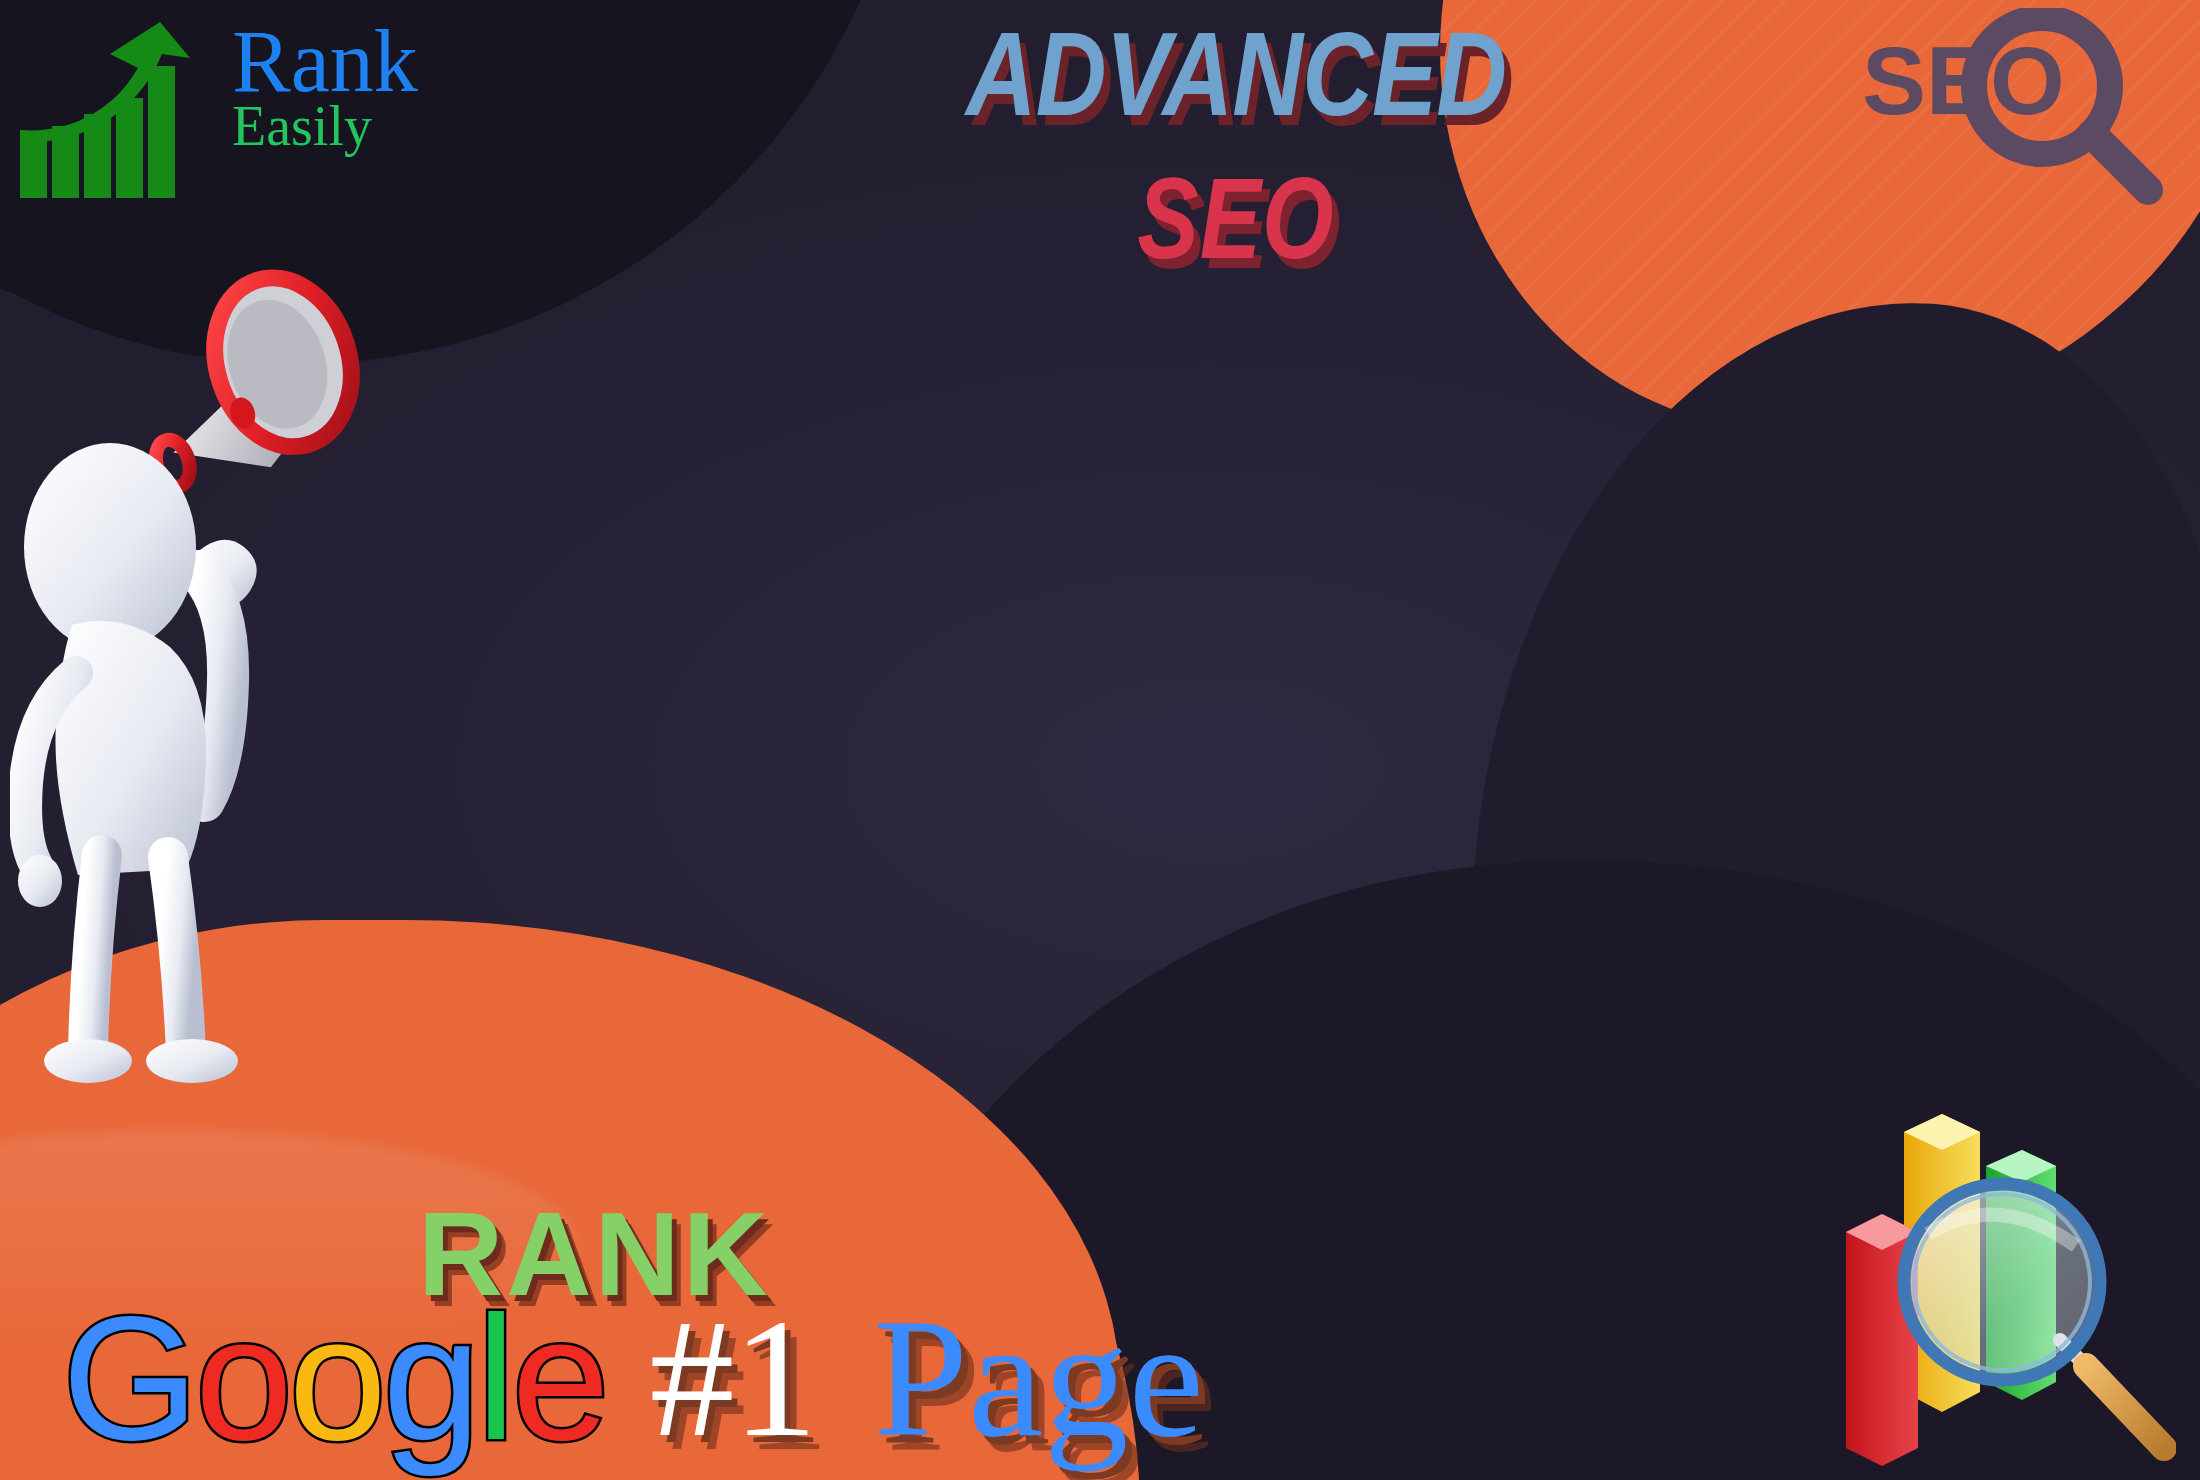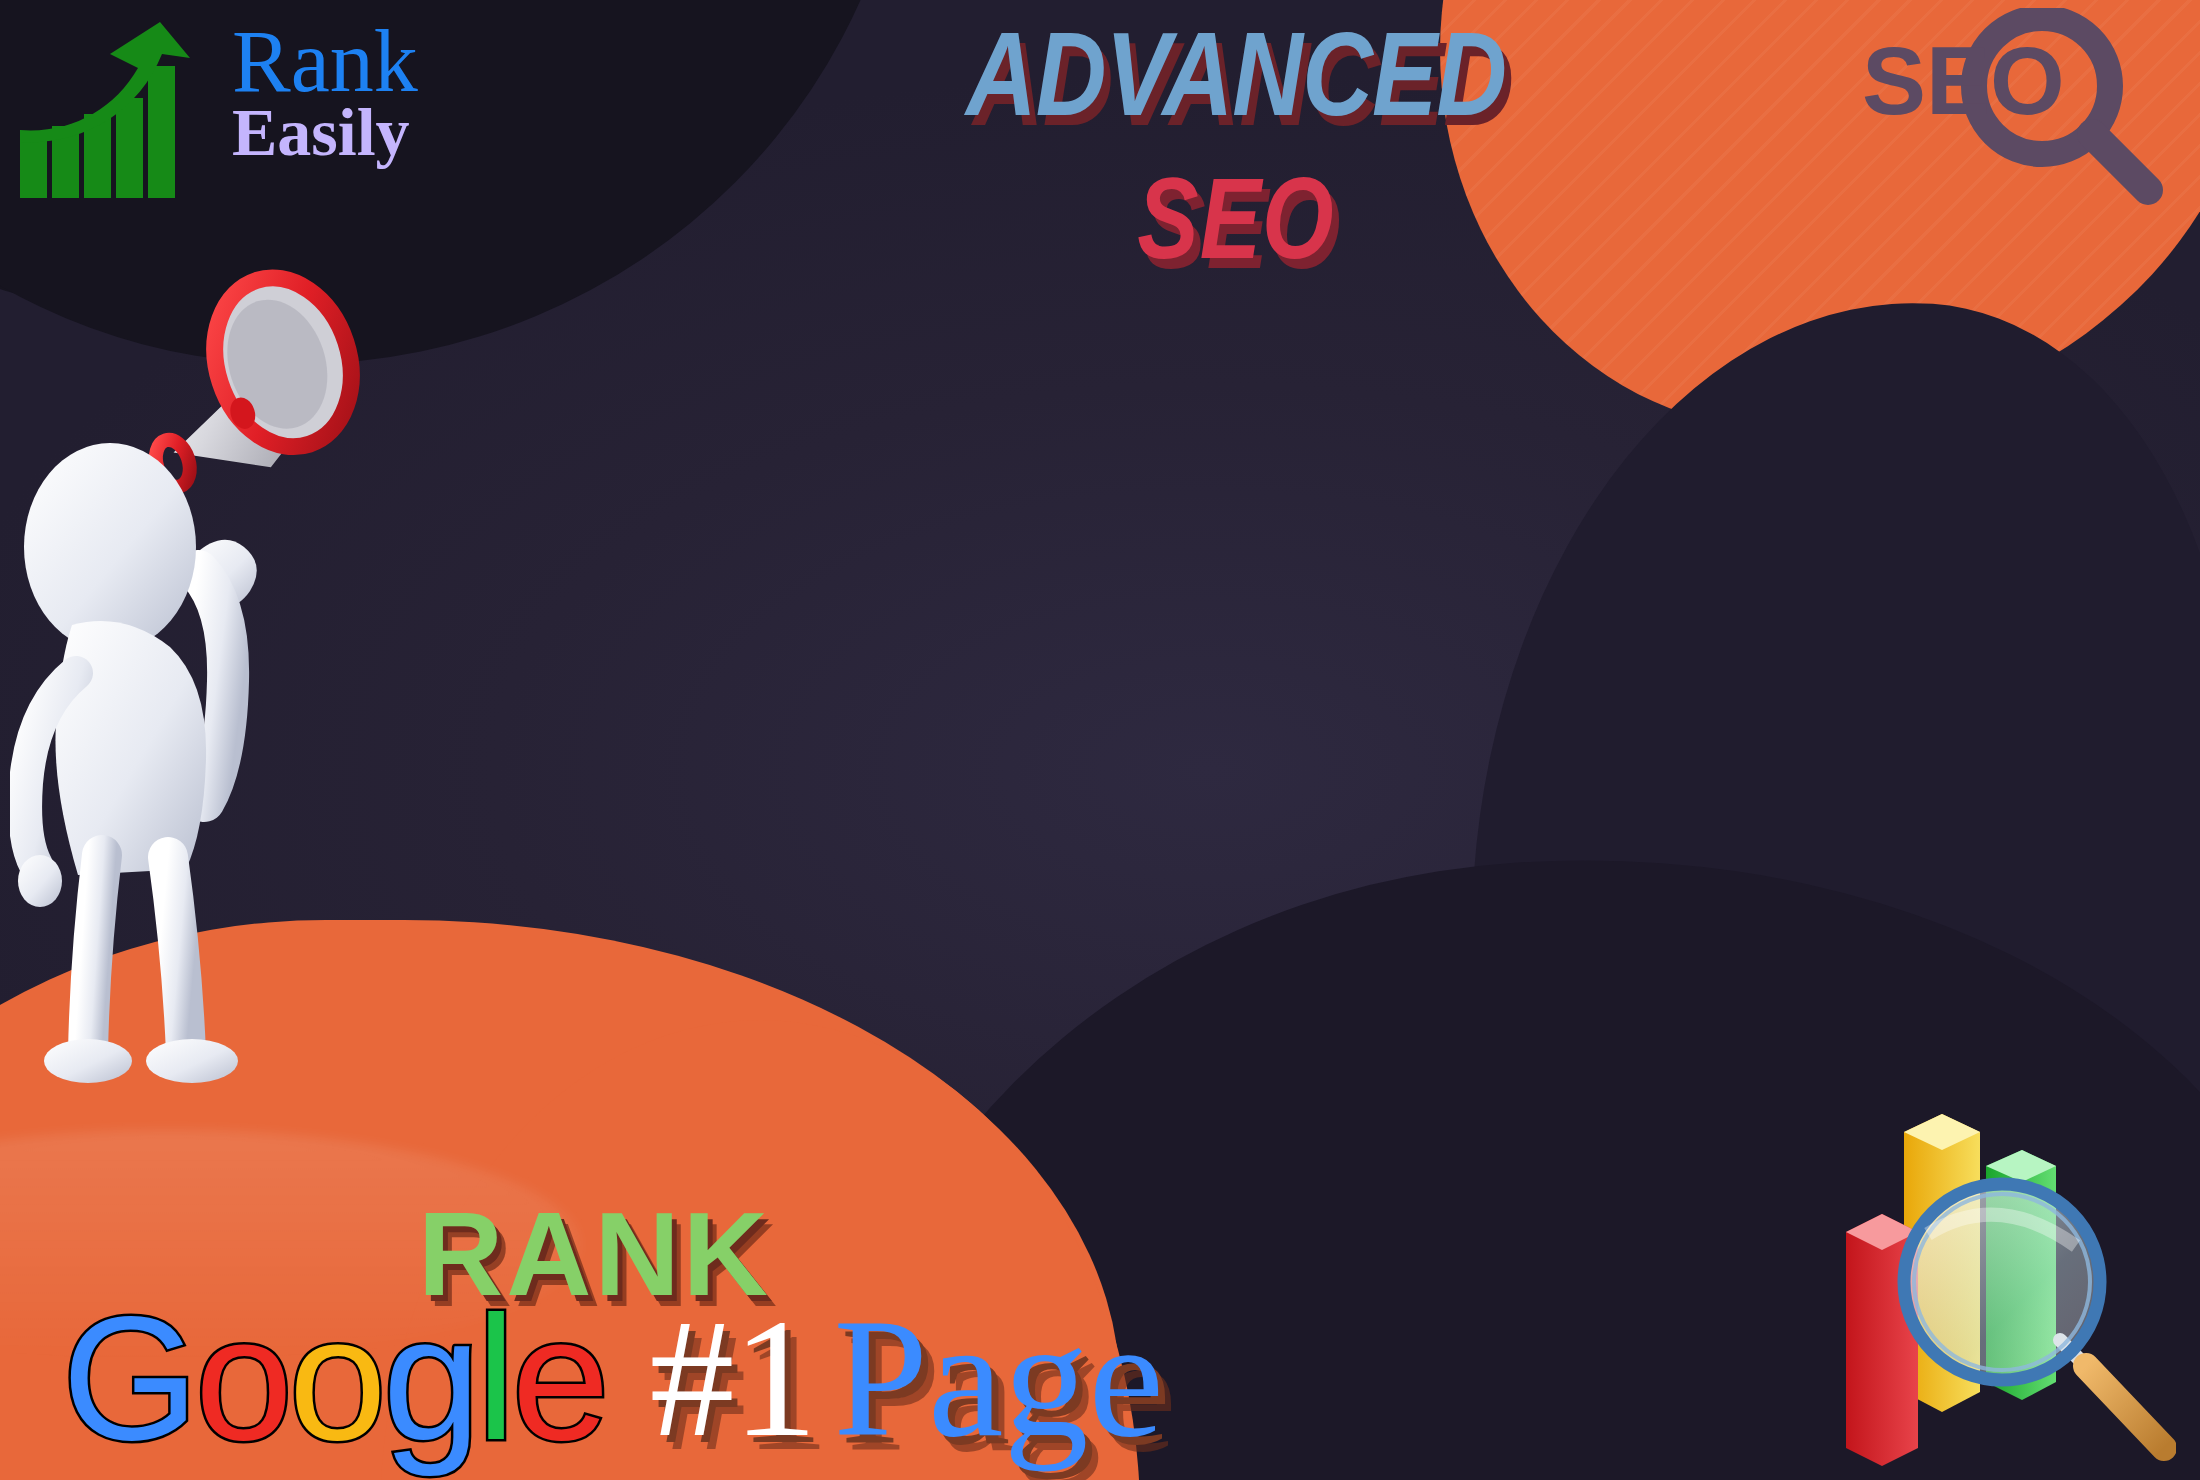--- a/index.html
+++ b/index.html
@@ -53,21 +53,21 @@
     background:linear-gradient(180deg,rgba(255,255,255,.10),rgba(255,255,255,0));
     border-radius:50%;filter:blur(6px);
   }
 
   
   .logo{position:absolute;left:10px;top:6px;width:530px;height:210px;}
   .logo svg{position:absolute;left:0;top:0;}
   .logo-text{position:absolute;left:222px;top:14px;
     font-family:"Liberation Serif", serif;line-height:.95;}
   .logo-rank{font-size:88px;color:#1d81f2;letter-spacing:0px;}
-  .logo-easily{font-size:68px;color:#c4b5fd;letter-spacing:0px;margin-top:-4px;font-weight:bold;}
+  .logo-easily{font-size:56px;color:#22c55e;letter-spacing:0px;margin-top:-4px;}
 
   
   .adv-block{position:absolute;left:916px;top:14px;width:640px;text-align:center;}
   .adv{
     font-size:98px;font-weight:bold;font-style:italic;color:#6fa3ce;
     letter-spacing:-1px;line-height:1;
     transform:scaleY(1.22);transform-origin:top center;
     text-shadow:7px 8px 0 #6b2229;
     font-stretch:condensed;
   }
@@ -124,21 +124,21 @@
   .g-r{color:#ef2a23;}
   .g-y{color:#f9b912;}
   .g-g{color:#1bc44a;}
   .hash-one{
     font-family:"Liberation Serif", serif;font-size:170px;line-height:1;color:#ffffff;
     margin-left:44px;letter-spacing:-2px;
     text-shadow:6px 7px 0 #7c3a22, 12px 14px 0 rgba(110,47,26,.6);
   }
   .page-word{
     font-family:"Liberation Serif", serif;font-size:170px;line-height:1;color:#3b8bff;
-    margin-left:18px;
+    margin-left:58px;
     text-shadow:7px 8px 0 #7c3a22, 13px 15px 0 rgba(110,47,26,.6);
   }
 
   
   .chart-icon{position:absolute;right:24px;bottom:8px;width:330px;height:380px;}
 </style>
 </head>
 <body>
 
 <div id="canvas">

